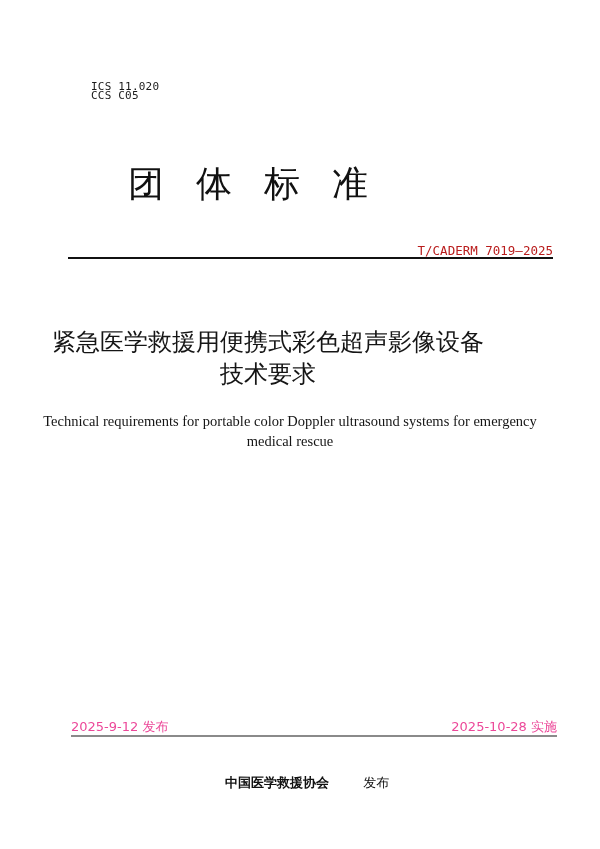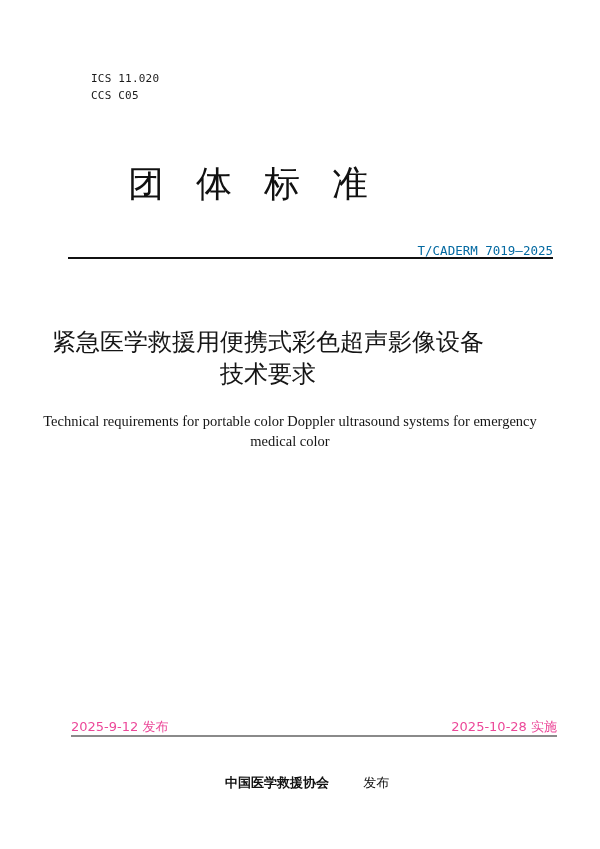--- a/index.html
+++ b/index.html
@@ -18,41 +18,41 @@
     .abs { position: absolute; }
 
     .cls-line {
       left: 91px;
       font-family: "DejaVu Sans Mono", "Liberation Mono", monospace;
       font-size: 11px;
       letter-spacing: 0.2px;
       color: #1a1a1a;
       white-space: nowrap;
     }
-    #ics { top: 72px; }
+    #ics { top: 80px; }
     #ccs { top: 89px; }
 
     #std-type {
       top: 160px;
       left: 0;
       width: 496px;
       text-align: center;
       font-size: 36px;
       letter-spacing: 32px;
       text-indent: 32px;
       color: #111;
       font-weight: normal;
     }
 
     #std-number {
       top: 243px;
       right: 47px;
       font-family: "DejaVu Sans Mono", "Liberation Mono", monospace;
       font-size: 12.5px;
-      color: #0369a1;
+      color: #b91c1c;
       white-space: nowrap;
     }
     #top-rule {
       top: 257px;
       left: 68px;
       width: 485px;
       height: 2px;
       background: #111;
     }
 
@@ -117,21 +117,21 @@
   <div id="std-number" class="abs">T/CADERM 7019—2025</div>
   <div id="top-rule" class="abs"></div>
 
   <div id="title-cn" class="abs">
     <div>紧急医学救援用便携式彩色超声影像设备</div>
     <div>技术要求</div>
   </div>
 
   <div id="title-en" class="abs">
     <div>Technical requirements for portable color Doppler ultrasound systems for emergency</div>
-    <div>medical color</div>
+    <div>medical rescue</div>
   </div>
 
   <div id="publish-date" class="abs date">2025-9-12 发布</div>
   <div id="effective-date" class="abs date">2025-10-28 实施</div>
   <div id="bottom-rule" class="abs"></div>
 
   <div id="issuer" class="abs">
     <span id="issuer-name">中国医学救援协会</span>
     <span id="issuer-action">发布</span>
   </div>

